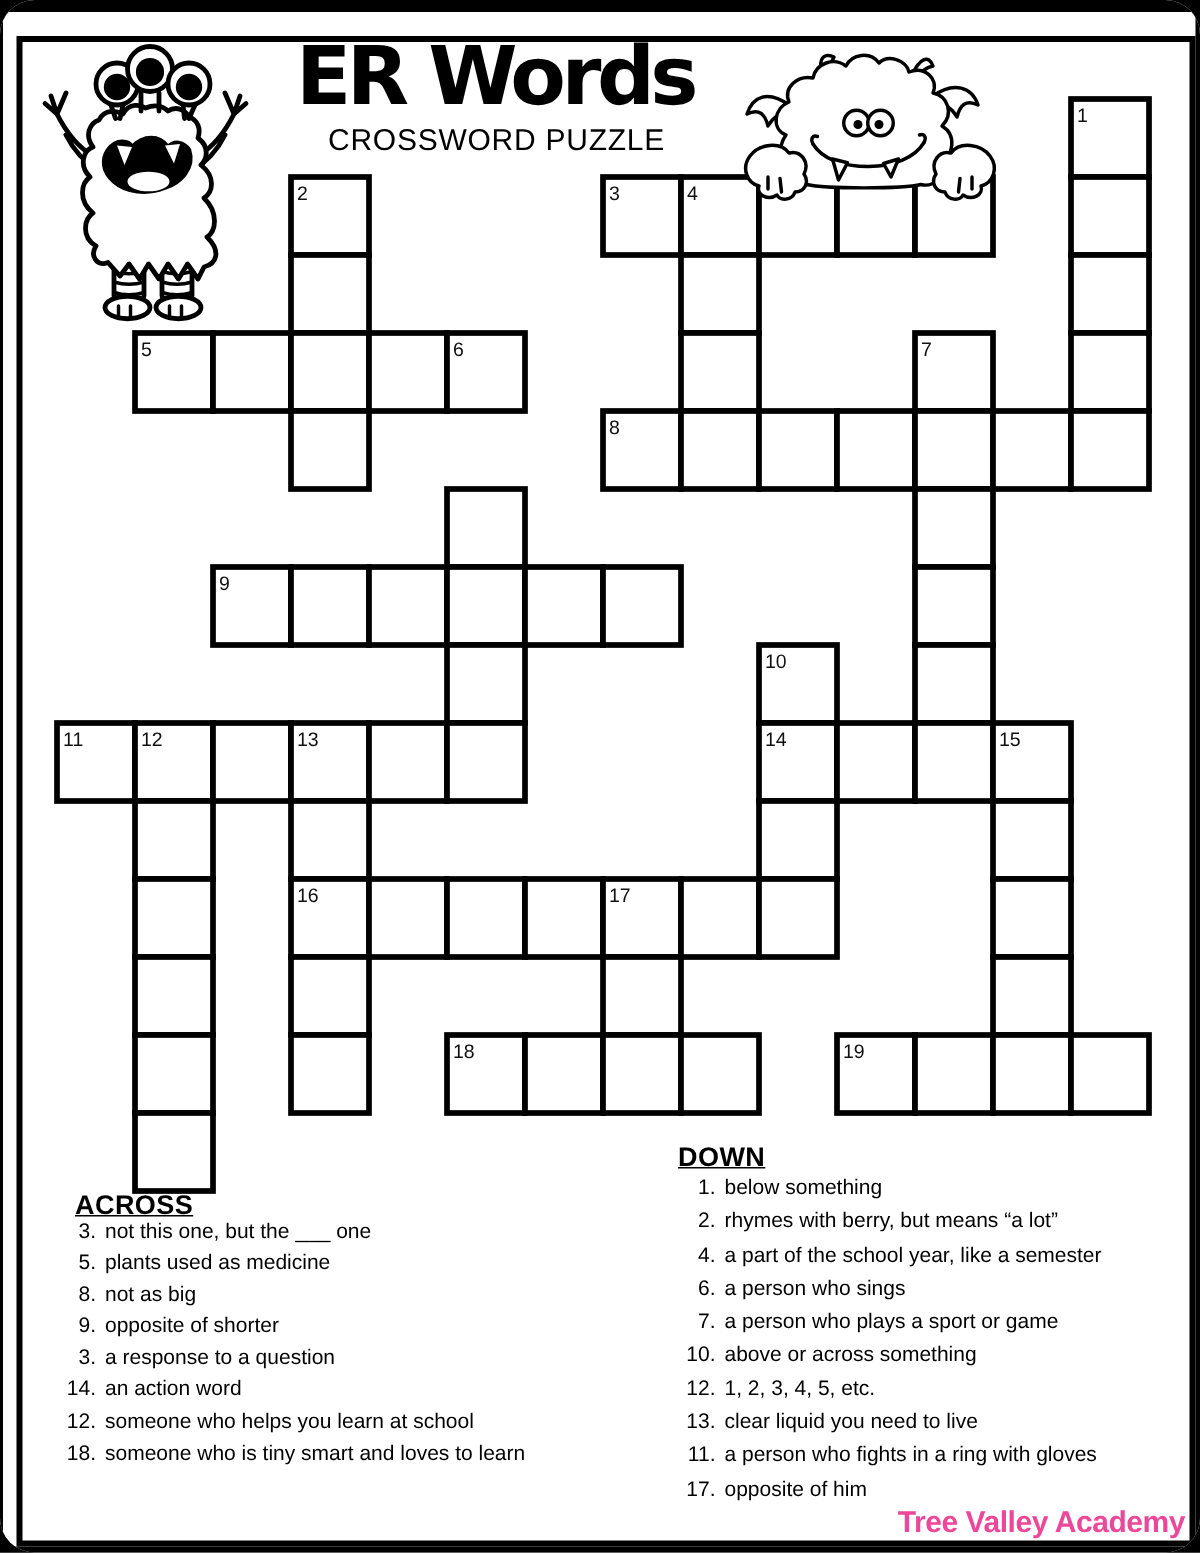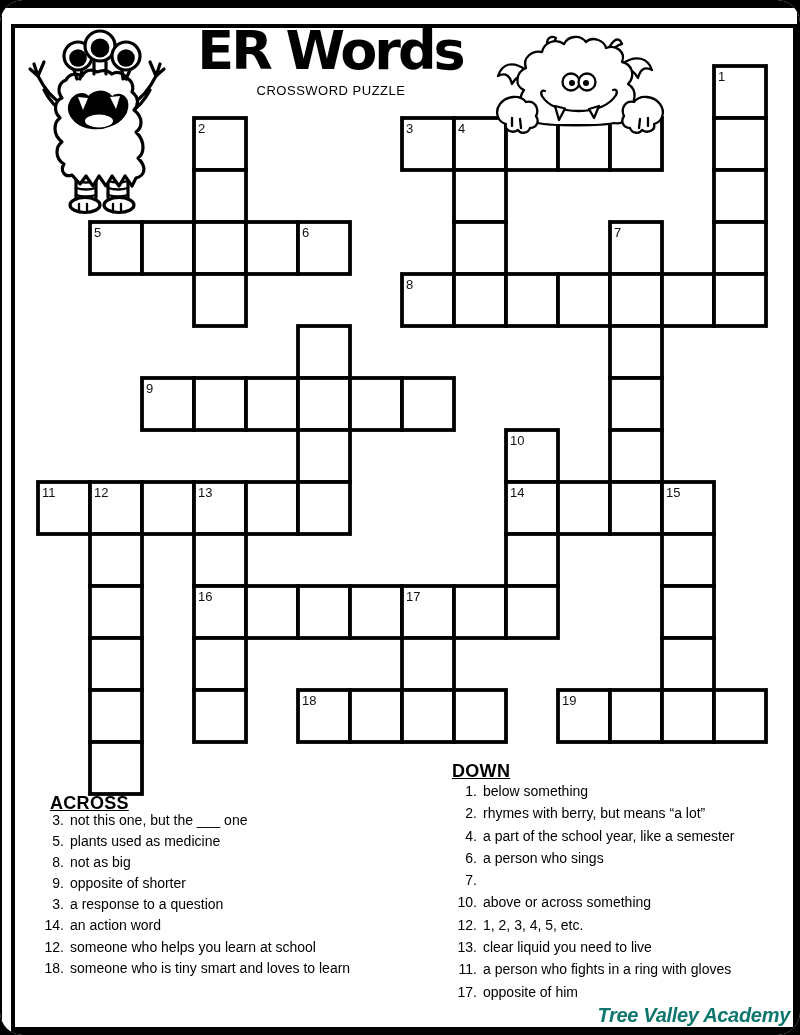--- a/index.html
+++ b/index.html
@@ -9,21 +9,21 @@
   .edge-top{left:0;top:0;width:800px;height:8px;}
   .edge-left{left:0;top:0;width:2px;height:1035px;}
   .edge-right{left:797px;top:0;width:3px;height:1035px;}
   .edge-bottom{left:0;top:1031px;width:800px;height:4px;}
   .frame{position:absolute;left:11px;top:24px;width:786px;height:1007px;
          border:4px solid #000;box-sizing:border-box;}
   .title{position:absolute;left:330px;top:22px;transform:translateX(-50%);
          font-family:"DejaVu Sans",sans-serif;font-weight:bold;font-size:54px;
          letter-spacing:-3px;line-height:58px;white-space:nowrap;}
   .subtitle{position:absolute;left:331px;top:83px;transform:translateX(-50%);
-            font-size:13px;letter-spacing:.5px;white-space:nowrap;}
+            font-size:20px;letter-spacing:.5px;white-space:nowrap;}
   .gridsvg{position:absolute;left:0;top:0;width:800px;height:1035px;}
   .cell{fill:#fff;stroke:#000;stroke-width:3.8;}
   .cellnum{font-family:"Liberation Sans",sans-serif;font-size:13px;fill:#111;}
   .monster{position:absolute;}
   .ink{fill:none;stroke:#000;stroke-width:3.2;stroke-linecap:round;stroke-linejoin:round;}
   .ink-thin{fill:none;stroke:#000;stroke-width:2.3;stroke-linecap:round;stroke-linejoin:round;}
   .white-ink{fill:#fff;stroke:#000;stroke-width:3.2;stroke-linejoin:round;}
   .white-ink-thin{fill:#fff;stroke:#000;stroke-width:2.3;stroke-linejoin:round;}
   .black-fill{fill:#000;stroke:#000;stroke-width:3;stroke-linejoin:round;}
   .clue-heading{position:absolute;font-size:18px;font-weight:bold;
@@ -279,20 +279,21 @@
       <div class="clue-row">
         <span class="clue-num">4.</span>
         <span class="clue-text">a part of the school year, like a semester</span>
       </div>
       <div class="clue-row">
         <span class="clue-num">6.</span>
         <span class="clue-text">a person who sings</span>
       </div>
       <div class="clue-row">
         <span class="clue-num">7.</span>
+        <span class="clue-text">a person who plays a sport or game</span>
       </div>
       <div class="clue-row">
         <span class="clue-num">10.</span>
         <span class="clue-text">above or across something</span>
       </div>
       <div class="clue-row">
         <span class="clue-num">12.</span>
         <span class="clue-text">1, 2, 3, 4, 5, etc.</span>
       </div>
       <div class="clue-row">
@@ -302,19 +303,19 @@
       <div class="clue-row">
         <span class="clue-num">11.</span>
         <span class="clue-text">a person who fights in a ring with gloves</span>
       </div>
       <div class="clue-row">
         <span class="clue-num">17.</span>
         <span class="clue-text">opposite of him</span>
       </div>
     </div>
 
-  <div class="brand" style="color: #0f766e; font-style: italic;">Tree Valley Academy</div>
+  <div class="brand" style="color: #ec4899;">Tree Valley Academy</div>
 
   <div class="edge edge-top"></div>
   <div class="edge edge-left"></div>
   <div class="edge edge-right"></div>
   <div class="edge edge-bottom"></div>
 </div>
 
 </body></html>

